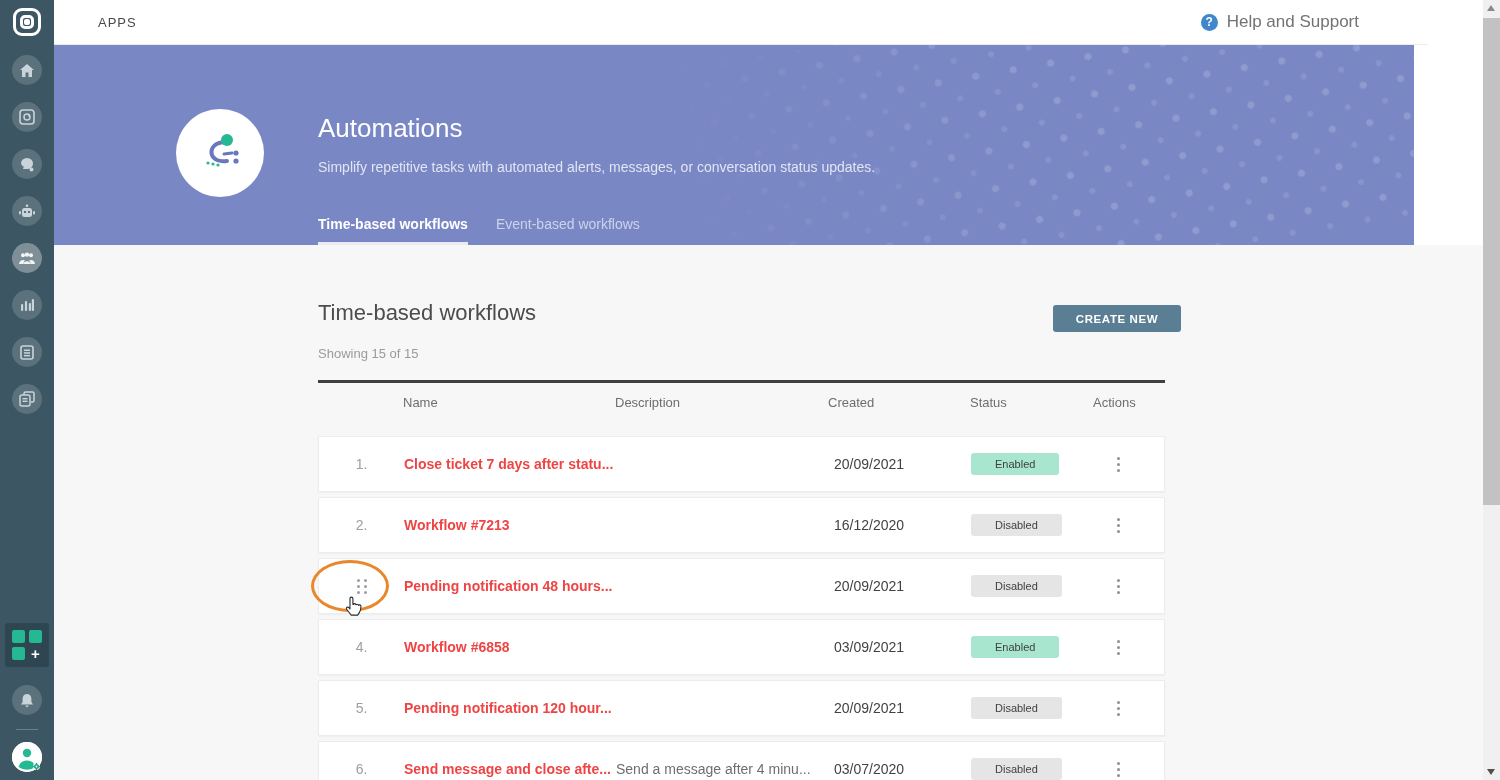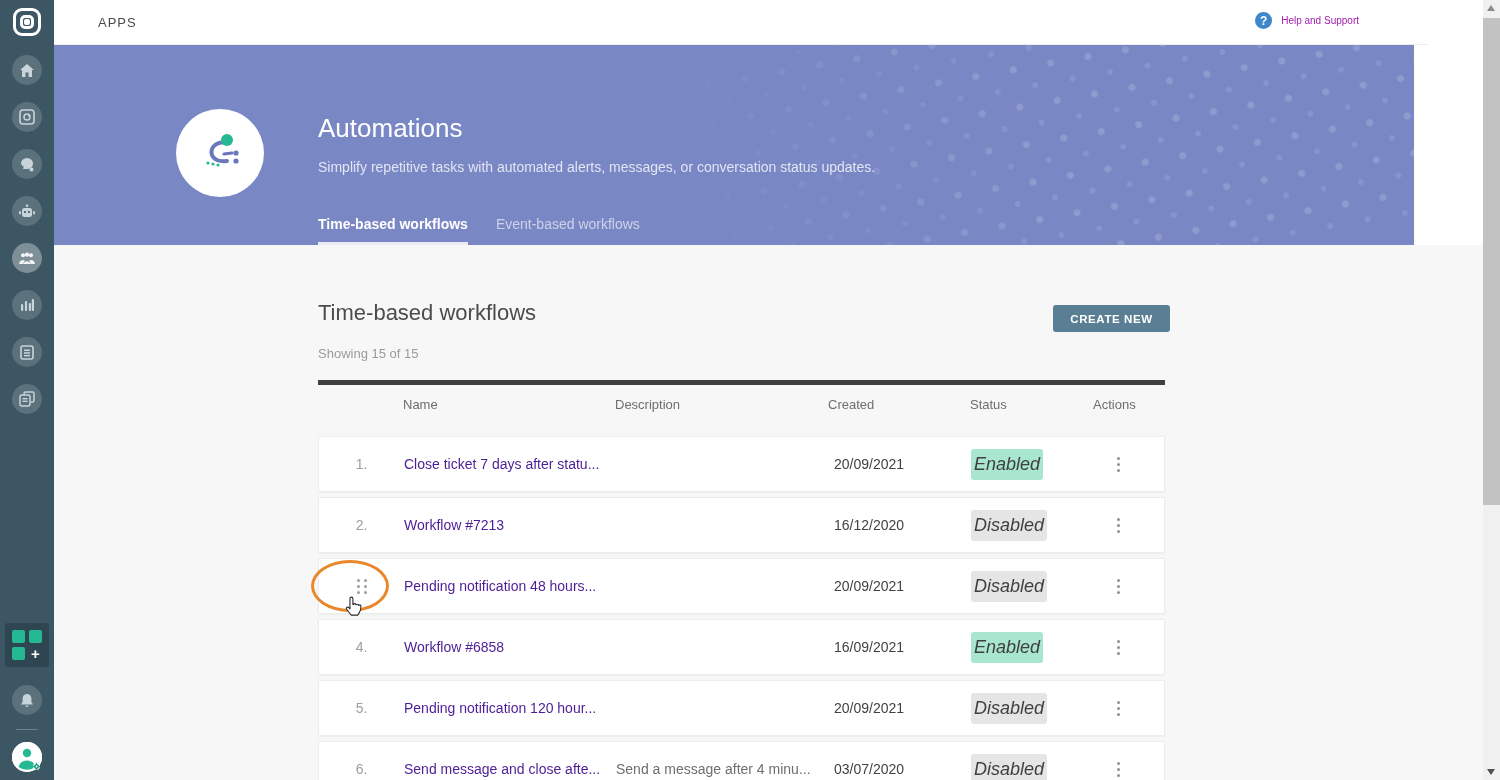--- a/index.html
+++ b/index.html
@@ -28,21 +28,21 @@
   .avatar{width:30px;height:30px;border-radius:50%;background:#fff;position:relative;cursor:pointer;overflow:visible;}
   .avatar svg{position:absolute;left:0;top:0;}
 
   
   .topbar{position:absolute;left:54px;top:0;width:1374px;height:44px;background:#fff;z-index:20;
     border-bottom:1px solid #ececec;}
   .apps-label{position:absolute;left:44px;top:15px;font-size:13px;letter-spacing:1px;color:#4a4a4a;}
   .help{position:absolute;right:69px;top:12px;display:flex;align-items:center;gap:9px;cursor:pointer;}
   .help-q{width:17px;height:17px;border-radius:50%;background:#3f87cb;color:#fff;font-size:12px;font-weight:bold;
     display:flex;align-items:center;justify-content:center;}
-  .help-text{font-size:10px;color:#a21caf;}
+  .help-text{font-size:17px;color:#737373;}
 
   
   .banner{position:absolute;left:54px;top:44px;width:1360px;height:201px;background:#7a87c5;overflow:hidden;z-index:10;}
   .banner::after{content:"";position:absolute;top:-40px;bottom:-40px;left:45%;right:-60px;
     background-image:
       radial-gradient(rgba(255,255,255,0.16) 3.2px, transparent 4px),
       radial-gradient(rgba(255,255,255,0.11) 2.6px, transparent 3.4px);
     background-size:38px 38px,38px 38px;background-position:0 0,19px 19px;
     transform:rotate(-10deg);
     -webkit-mask-image:linear-gradient(to right,transparent,#000 45%);
@@ -53,36 +53,36 @@
   .banner-sub{position:absolute;left:264px;top:115px;font-size:14px;color:rgba(255,255,255,0.78);}
   .tabs{position:absolute;left:264px;bottom:0;display:flex;gap:28px;}
   .tab{font-size:14px;cursor:pointer;}
   .tab.active{color:#fff;font-weight:bold;border-bottom:3px solid rgba(240,240,245,0.95);padding-bottom:10px;}
   .tab.inactive{color:rgba(255,255,255,0.62);}
 
   
   .content{position:absolute;left:54px;top:245px;width:1429px;height:535px;background:#f7f7f7;}
   .page-heading{position:absolute;left:264px;top:55px;font-size:22px;font-weight:400;color:#4c4c4c;margin:0;}
   .showing{position:absolute;left:264px;top:101px;font-size:13px;color:#9b9b9b;}
-  .create-btn{position:absolute;left:999px;top:60px;width:117px;height:27px;background:#5a7e93;color:#fff;
+  .create-btn{position:absolute;left:999px;top:60px;width:128px;height:27px;background:#5a7e93;color:#fff;
     border:none;border-radius:3px;font-size:11.5px;font-weight:bold;letter-spacing:0.6px;cursor:pointer;
     font-family:"Liberation Sans",sans-serif;}
 
   .tgrid{display:grid;grid-template-columns:85px 212px 213px 142px 123px 1fr;align-items:center;}
-  .table-head{position:absolute;left:264px;top:135px;width:847px;border-top:5px solid #404040;
+  .table-head{position:absolute;left:264px;top:135px;width:847px;border-top:3px solid #404040;
     padding-top:12px;}
   .th{font-size:13px;color:#6e6e6e;font-weight:400;}
   .rows{position:absolute;left:264px;top:191px;width:847px;}
   .row{position:relative;height:54px;background:#fff;border:1px solid #ececec;border-radius:1px;
     box-shadow:0 1px 2px rgba(0,0,0,0.04);margin-bottom:5px;}
   .cell-num{text-align:center;font-size:14px;color:#9e9e9e;}
-  .row-name{font-size:14px;font-weight:normal;color:#4c1d95;}
+  .row-name{font-size:14px;font-weight:bold;color:#ef4444;}
   .row-desc{font-size:14px;color:#6e6e6e;}
   .row-date{font-size:14px;color:#424242;padding-left:5px;}
-  .badge{display:inline-block;font-size:18px;color:#3f3f3f;padding:5px 3px;border-radius:3px;font-style:italic;}
+  .badge{display:inline-block;font-size:11px;color:#3f3f3f;padding:5px 24px;border-radius:3px;}
   .badge.enabled{background:#a9e6cf;}
   .badge.disabled{background:#e5e5e5;}
   .kebab{margin-left:14px;width:20px;height:24px;background:none;border:none;cursor:pointer;
     display:flex;flex-direction:column;gap:3px;align-items:center;justify-content:center;}
   .kebab i{width:3px;height:3px;border-radius:50%;background:#8f8f8f;}
   .drag-handle{display:none;width:12px;height:18px;margin:0 auto;
     grid-template-columns:3px 3px;grid-template-rows:3px 3px 3px;gap:3px 4px;place-content:center;cursor:grab;}
   .drag-handle i{width:3px;height:3px;border-radius:50%;background:#9e9e9e;}
   .row.dragging .drag-handle{display:grid;}
   .annotation{position:absolute;left:-8px;top:1px;width:78px;height:52px;pointer-events:none;z-index:5;}
@@ -328,21 +328,21 @@
   </div>
 
   <div class="row tgrid">
     <div class="cell-num">
       <span>4.</span>
       
       
     </div>
     <div class="row-name">Workflow #6858</div>
     <div class="row-desc"></div>
-    <div class="row-date">16/09/2021</div>
+    <div class="row-date">03/09/2021</div>
     <div>
       <span class="badge enabled">Enabled</span>
     </div>
     <div>
       <button class="kebab">
               <i></i>
               <i></i>
               <i></i>
             </button>
     </div>

